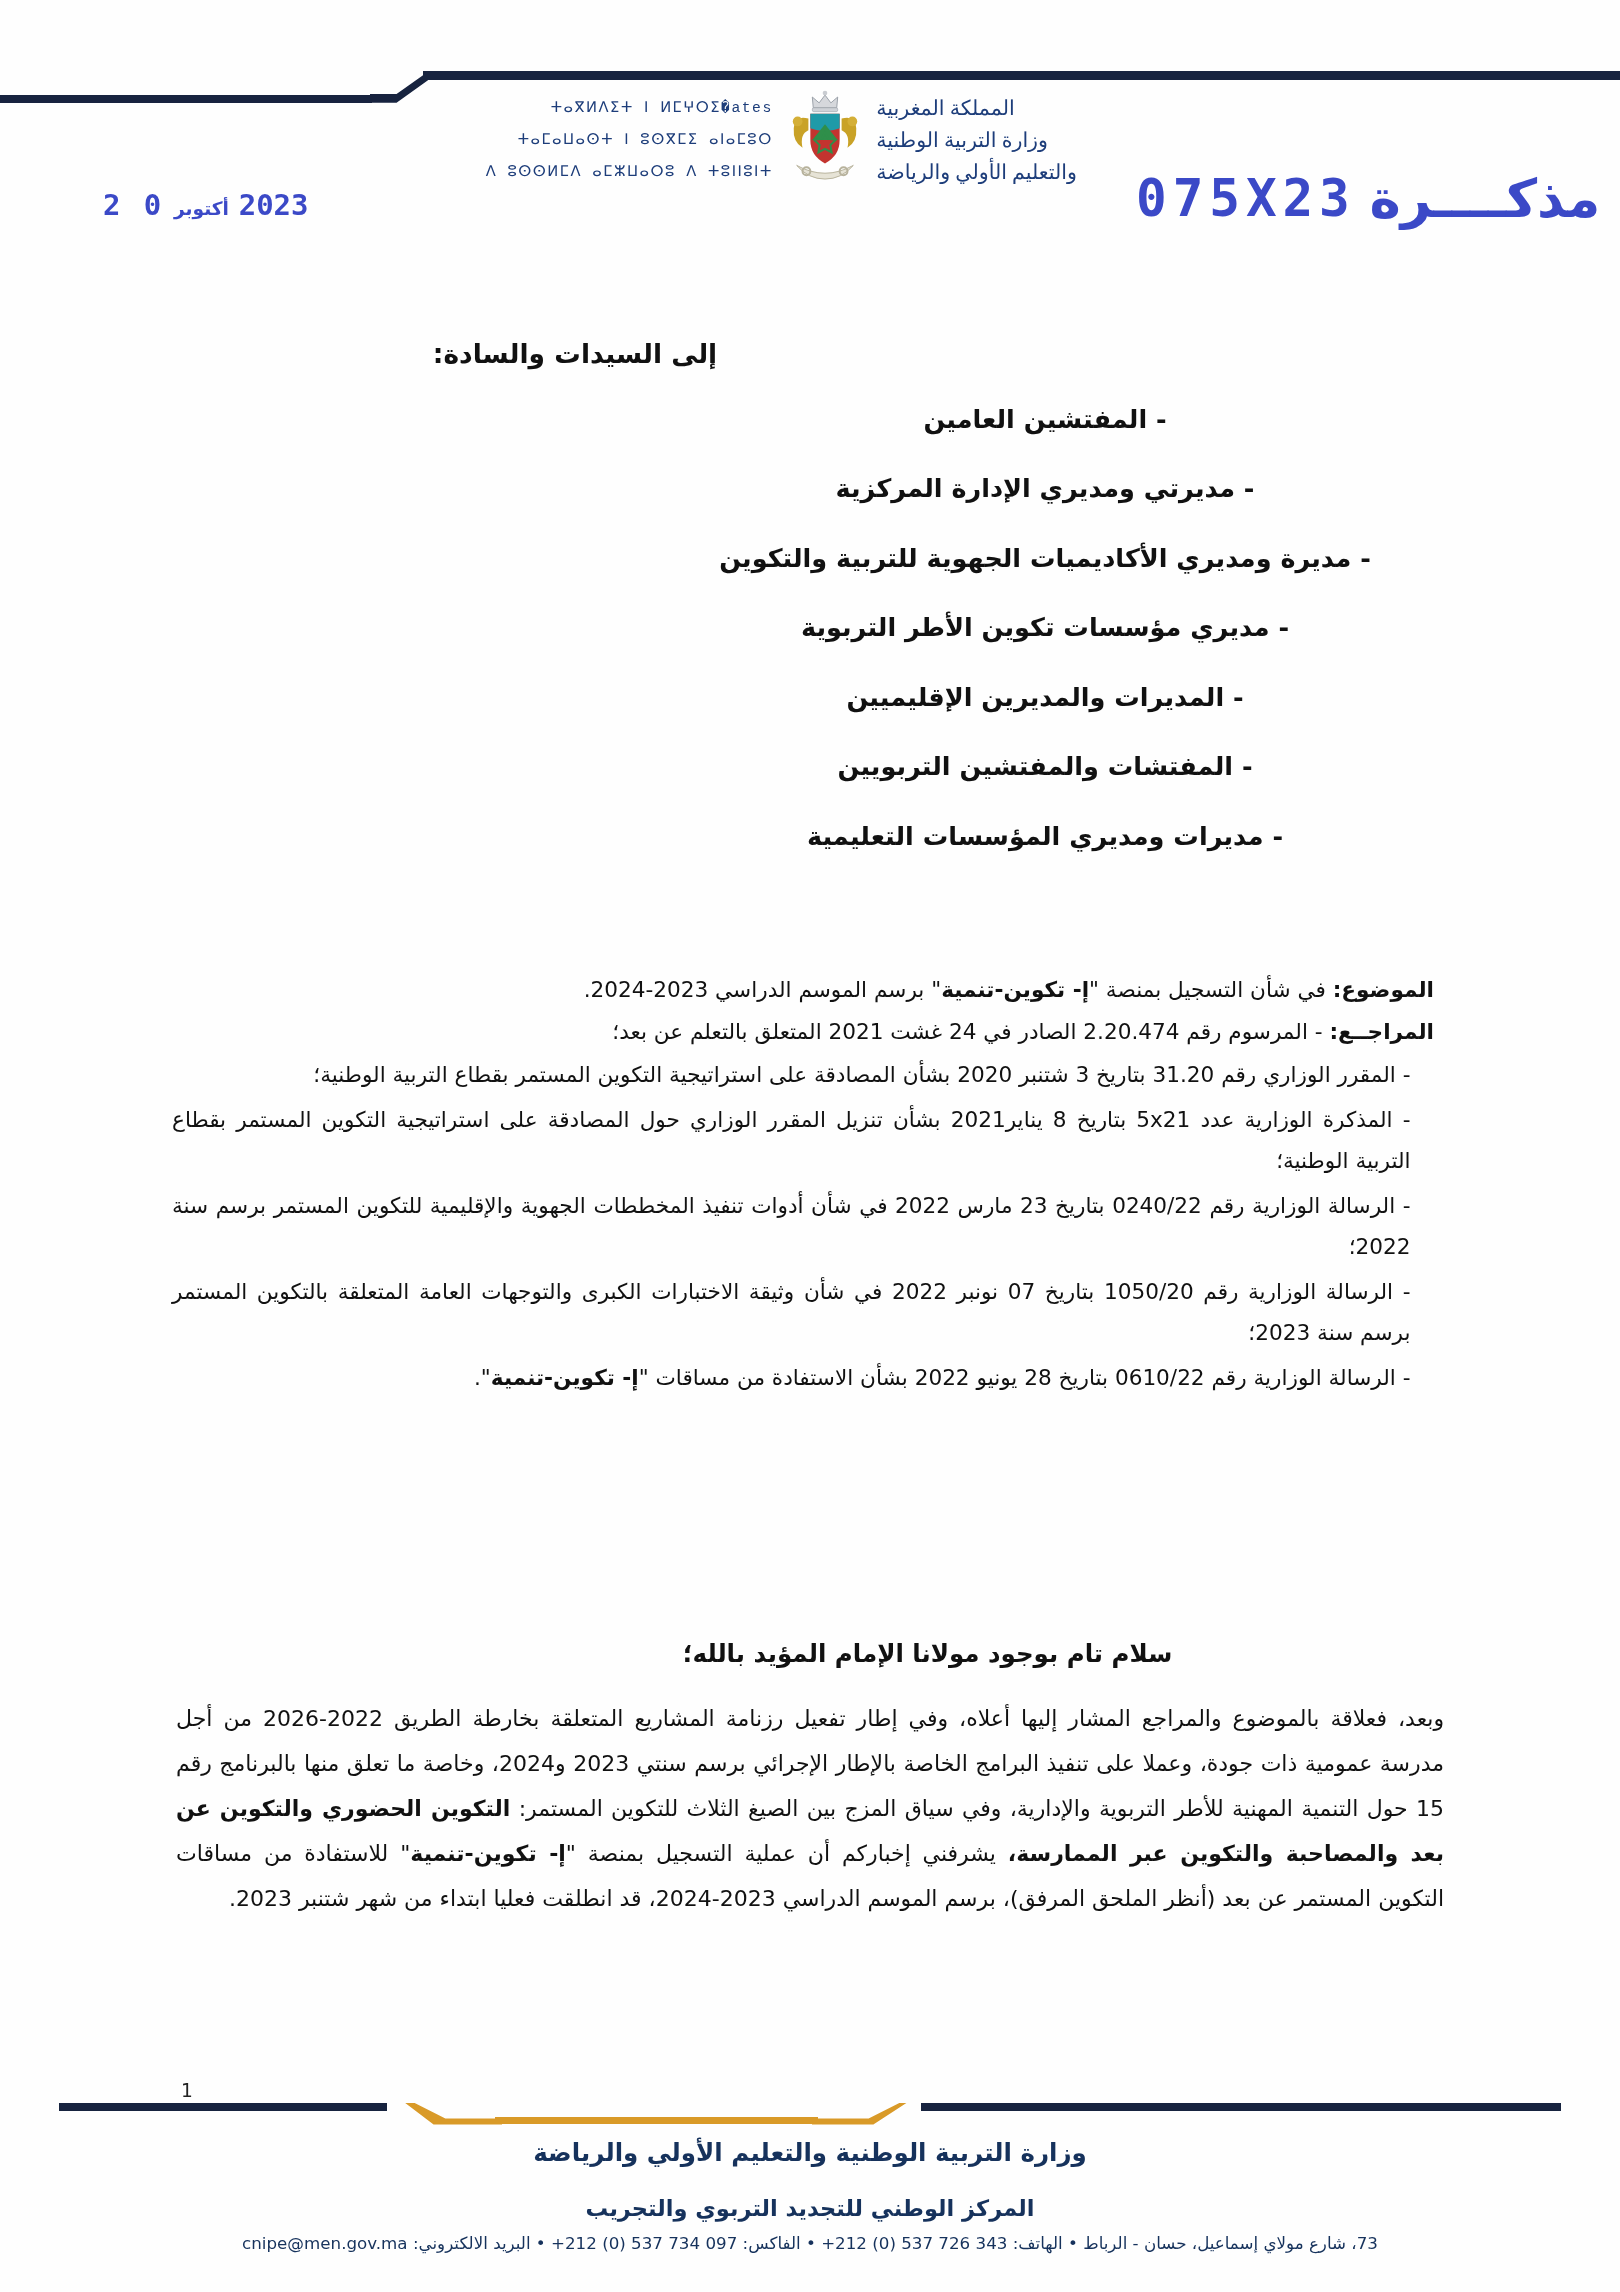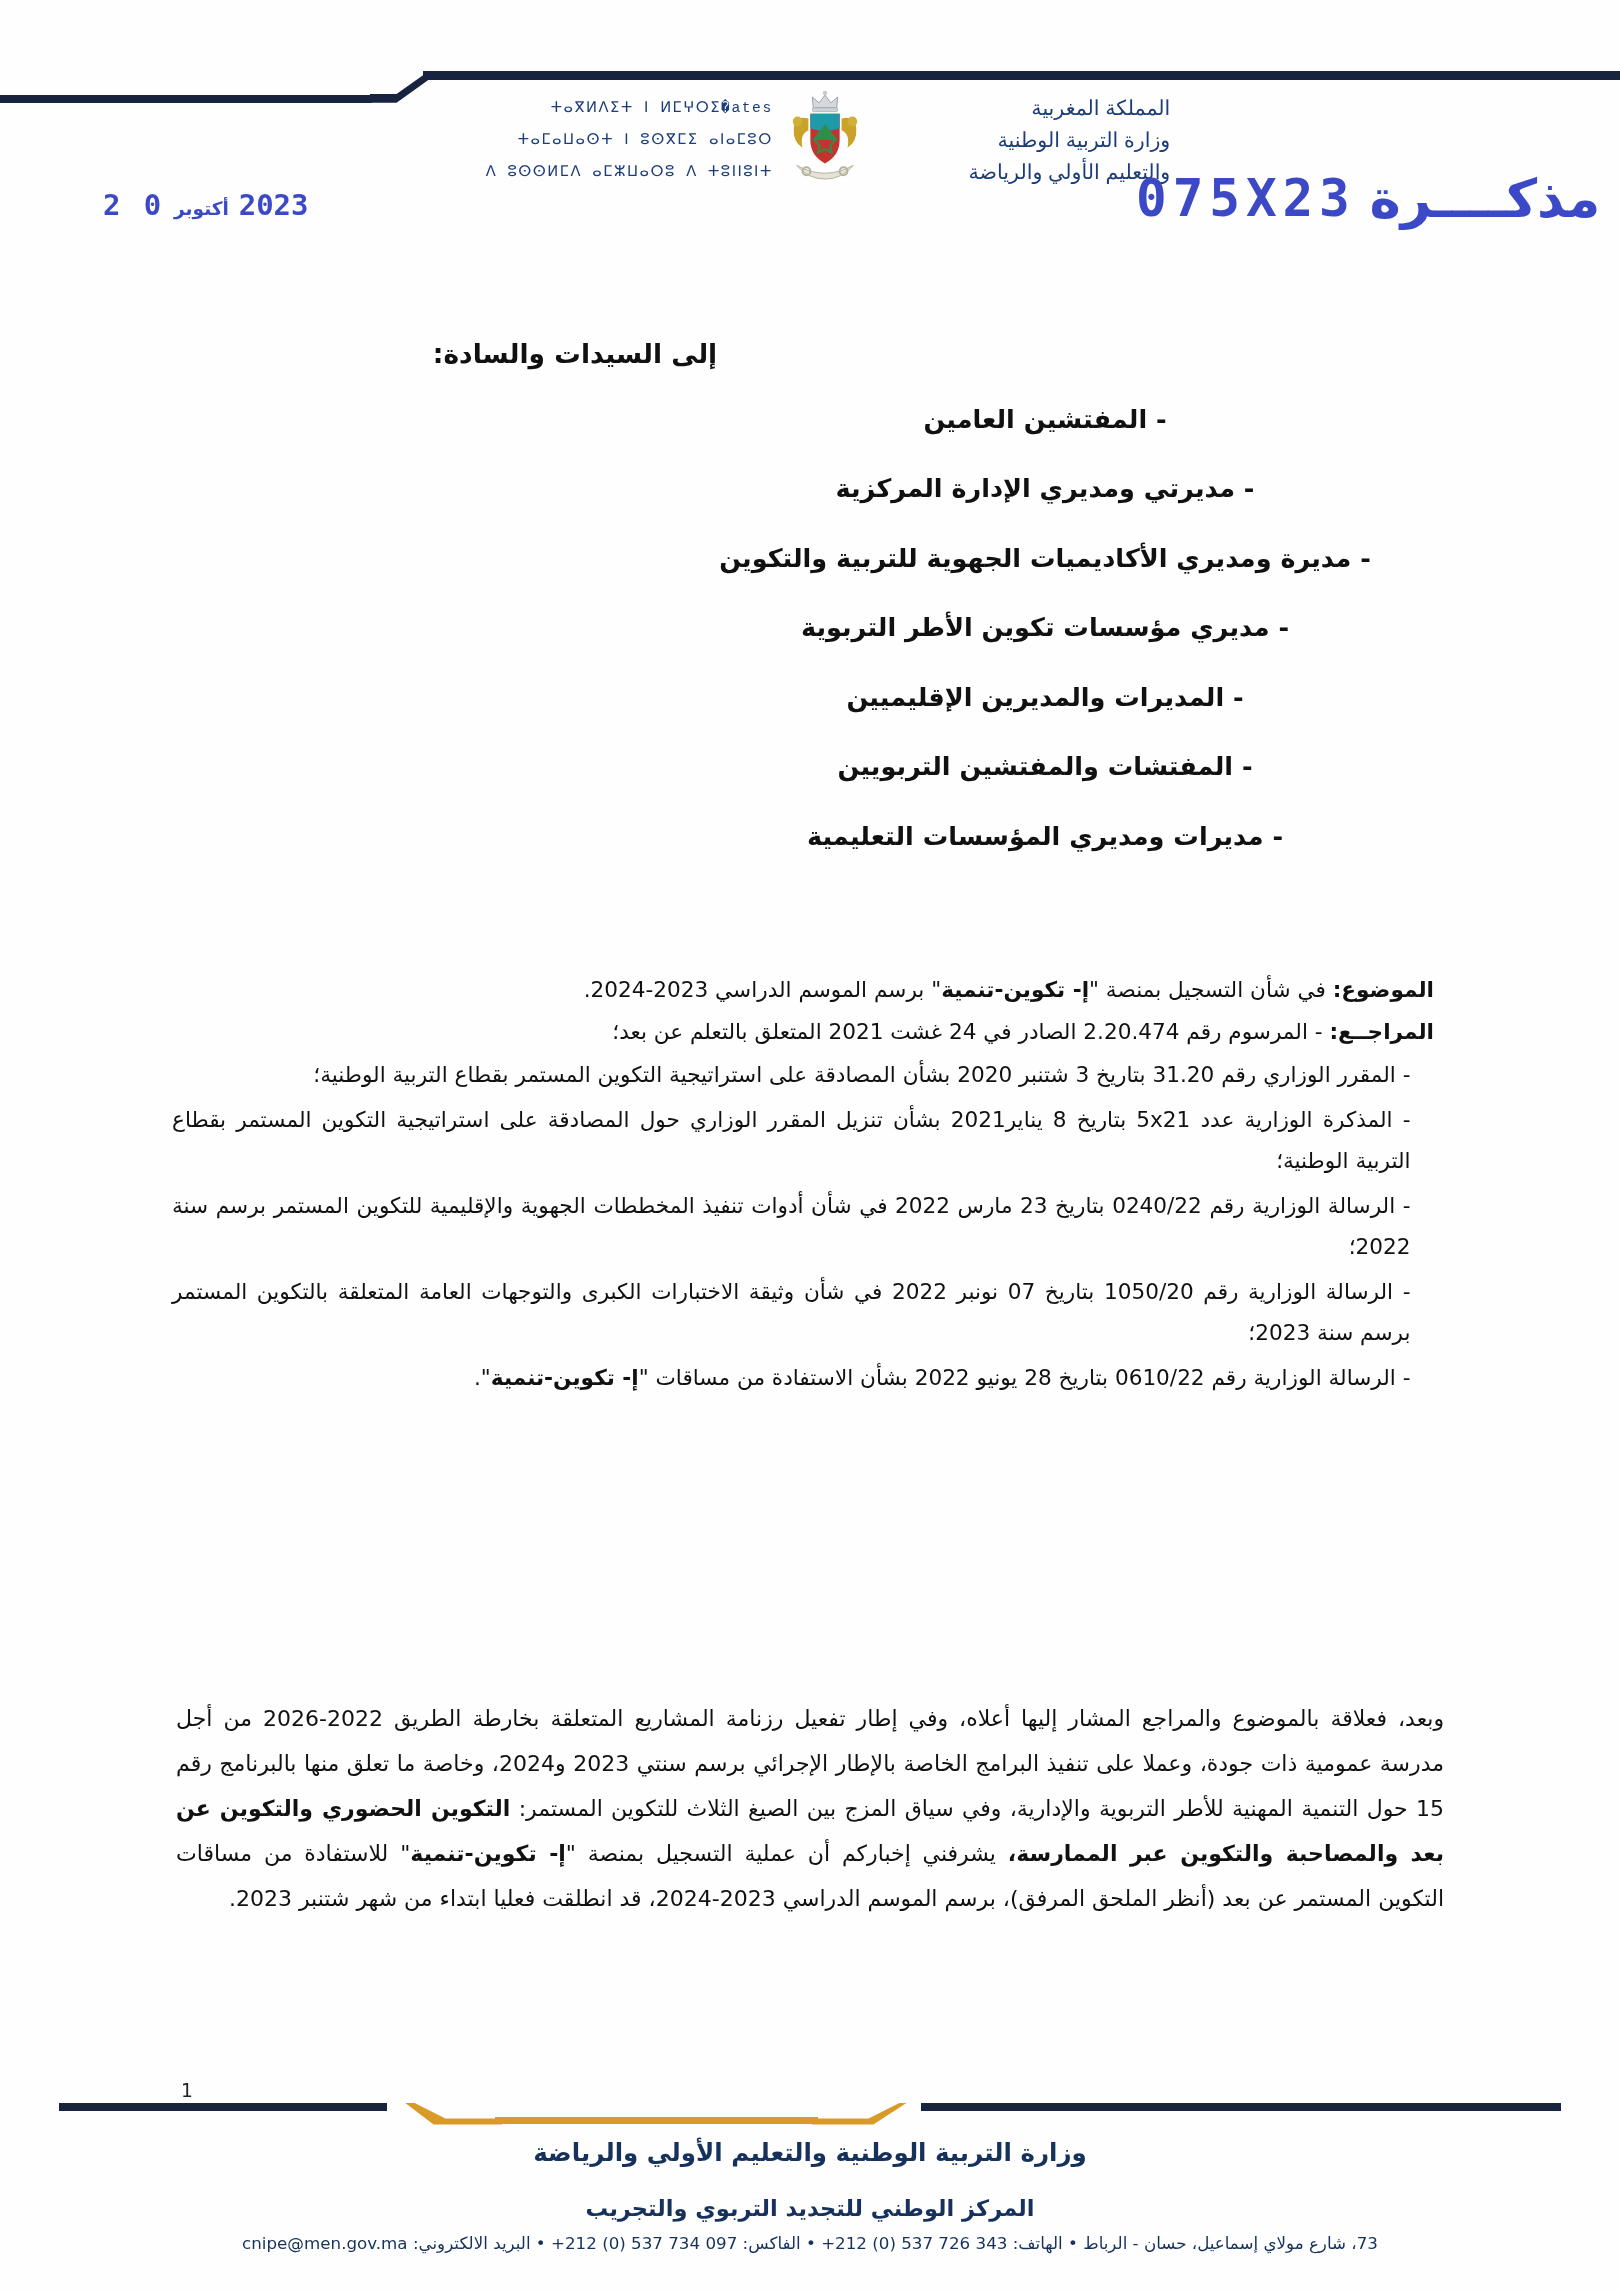--- a/index.html
+++ b/index.html
@@ -34,27 +34,27 @@
     position:absolute;left:423px;right:0;top:0px;height:8.8px;
     background:#17233f;
   }
 
   
   .letterhead{
     position:absolute;top:86px;left:0;right:0;height:108px;
     display:flex;align-items:center;justify-content:center;gap:9.8px;
   }
   .lh-ar{
-    text-align:right;
+    text-align:left;
     color:#1d3d7a;
     font-size:20.6px;
     line-height:32px;
     letter-spacing:1px;
     min-width:294px;
-    font-family:Liberation Sans, sans-serif;
+    font-family:Liberation Serif, serif;
   }
   .lh-ar div{white-space:nowrap;}
   .lh-tif{
     text-align:right;
     color:#1d3d7a;
     font-size:14.7px;
     line-height:32px;
     letter-spacing:1.5px;
     min-width:323px;
     direction:ltr;
@@ -277,20 +277,21 @@
     <div class="ref-line ref-indent">- المذكرة الوزارية عدد 5x21 بتاريخ 8 يناير2021 بشأن تنزيل المقرر الوزاري حول المصادقة على استراتيجية التكوين المستمر بقطاع التربية الوطنية؛</div>
     <div class="ref-line ref-indent">- الرسالة الوزارية رقم 0240/22 بتاريخ 23 مارس 2022 في شأن أدوات تنفيذ المخططات الجهوية والإقليمية للتكوين المستمر برسم سنة 2022؛</div>
     <div class="ref-line ref-indent">- الرسالة الوزارية رقم 1050/20 بتاريخ 07 نونبر 2022 في شأن وثيقة الاختبارات الكبرى والتوجهات العامة المتعلقة بالتكوين المستمر برسم سنة 2023؛</div>
 
     <div class="ref-line ref-indent">
       <span>- الرسالة الوزارية رقم 0610/22 بتاريخ 28 يونيو 2022 بشأن الاستفادة من مساقات "</span><span class="bold">إ- تكوين-تنمية</span><span>".</span>
     </div>
 
   </div>
 
+  <div class="salutation">سلام تام بوجود مولانا الإمام المؤيد بالله؛</div>
 
   <div class="body-block">
     <p>
       <span>وبعد، فعلاقة بالموضوع والمراجع المشار إليها أعلاه، وفي إطار تفعيل رزنامة المشاريع المتعلقة بخارطة الطريق 2022-2026 من أجل مدرسة عمومية ذات جودة، وعملا على تنفيذ البرامج الخاصة بالإطار الإجرائي برسم سنتي 2023 و2024، وخاصة ما تعلق منها بالبرنامج رقم 15 حول التنمية المهنية للأطر التربوية والإدارية، وفي سياق المزج بين الصيغ الثلاث للتكوين المستمر: </span><span class="bold">التكوين الحضوري والتكوين عن بعد والمصاحبة والتكوين عبر الممارسة،</span>
       <span>يشرفني إخباركم أن عملية التسجيل بمنصة "</span><span class="bold">إ- تكوين-تنمية</span><span>" للاستفادة من مساقات التكوين المستمر عن بعد (أنظر الملحق المرفق)، برسم الموسم الدراسي 2023-2024، قد انطلقت فعليا ابتداء من شهر شتنبر 2023.</span>
     </p>
   </div>
 
   <div class="page-num">1</div>
 

